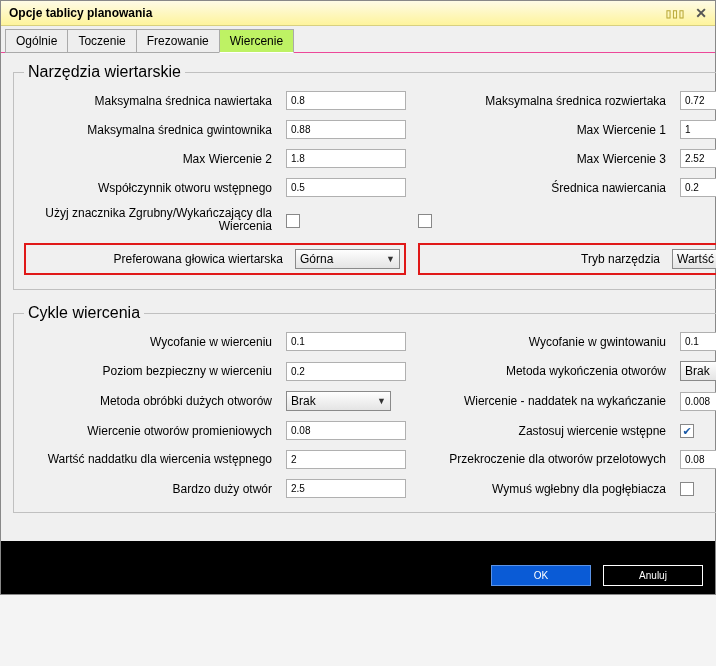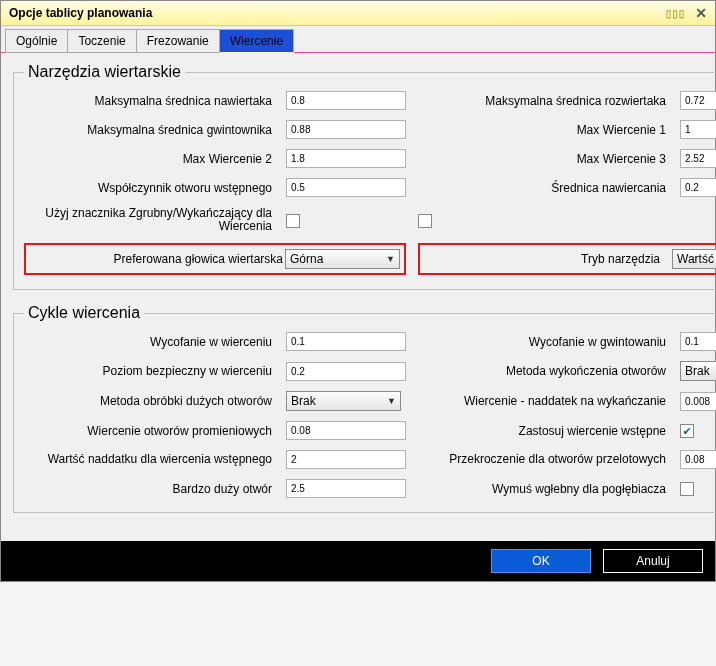--- a/index.html
+++ b/index.html
@@ -25,21 +25,21 @@
     .titlebar .close { cursor: pointer; font-size: 14px; color: #555; }
     .tabs { display: flex; padding: 2px 4px 0 4px; border-bottom: 1px solid #ec4899; background:#f0f0f0; }
     .tab {
       padding: 4px 10px;
       border: 1px solid #aaa;
       margin-right: -1px;
       background: #eee;
       cursor: pointer;
       position: relative; top:1px;
     }
-    .tab.active { background: #1d4ed8; border-bottom: 1px solid #fff; z-index: 2; font-weight: normal;}
+    .tab.active { background: #bef264; border-bottom: 1px solid #fff; z-index: 2; font-weight: normal;}
     .panel { padding: 10px 12px 14px; background: #f0f0f0; }
     fieldset {
       border: 1px solid #c0c0c0;
       margin: 0 0 14px 0;
       padding: 10px 10px 14px;
     }
     legend { padding: 0 4px; font-size: 16px; }
     .grid {
       display: grid;
       grid-template-columns: 250px 120px 250px 70px;
@@ -48,21 +48,21 @@
     }
     .lbl { text-align: right; padding-right: 2px; }
     input[type=text] {
       width: 100%;
       border: 1px solid #b0b0b0;
       padding: 3px 4px;
       font-size: 10px;
       background:#fff;
     }
     .select {
-      width: 115px;
+      width: 105px;
       border: 1px solid #8a8a8a;
       padding: 2px 4px;
       background: linear-gradient(#fefefe,#e4e4e4);
       display:flex; align-items:center; justify-content:space-between;
       font-size:12px;
       cursor:pointer;
     }
     .select .arrow { font-size:9px; color:#333;}
     .check {
       width:14px; height:14px; border:1px solid #888; background:#fff; display:inline-block;
@@ -75,22 +75,23 @@
     .buttonbar {
       background:#000; display:flex; justify-content:flex-end; padding:8px 12px; gap:12px;
     }
     .btn {
       min-width: 100px;
       padding: 4px 10px;
       color:#fff;
       text-align:center;
       border:1px solid #fff;
       cursor:pointer;
-      font-size:12px;
+      font-size:10px;
       background:#000;
+      margin-top:16px;
     }
     .btn.primary { background:#0a5bd6; border-color:#5b93e6;}
   </style>
 </head>
 <body>
 
 <div class="window">
   <div class="titlebar">
     <span class="title">Opcje tablicy planowania</span>
     <span class="grip">▯▯▯</span>
@@ -126,21 +127,21 @@
 
         <div class="lbl">Współczynnik otworu wstępnego</div>
         <input type="text" value="0.5" style="">
         <div class="lbl">Średnica nawiercania</div>
         <input type="text" value="0.2" style="">
 
         <div class="lbl" style="line-height:1.1">Użyj znacznika Zgrubny/Wykańczający dla Wiercenia</div>
         <div><span class="check"></span></div>
         <div><span class="check"></span></div>
 
-        <div class="span-half highlight" style="display:flex;align-items:center;">
+        <div class="span-half highlight" style="display:flex;align-items:center;gap:10px;">
           <div class="lbl" style="flex:1">Preferowana głowica wiertarska</div>
           <div class="select">
             <span>Górna</span>
             <span class="arrow">▼</span>
           </div>
         </div>
         <div class="span-half highlight" style="display:flex;align-items:center;gap:10px;">
           <div class="lbl" style="flex:1">Tryb narzędzia</div>
           <div class="select" style="width:72px">
             <span>Wartść</span>

